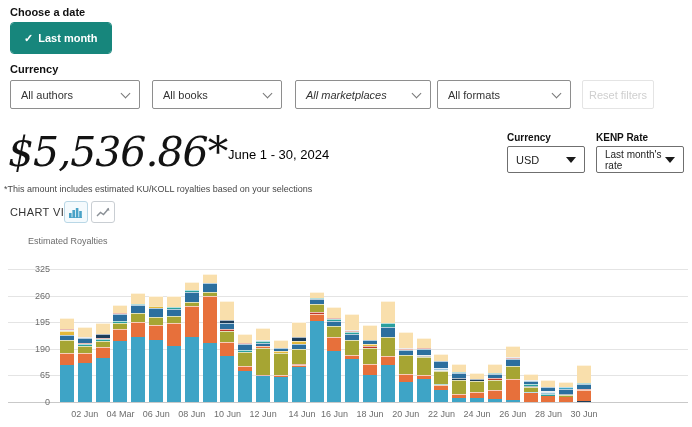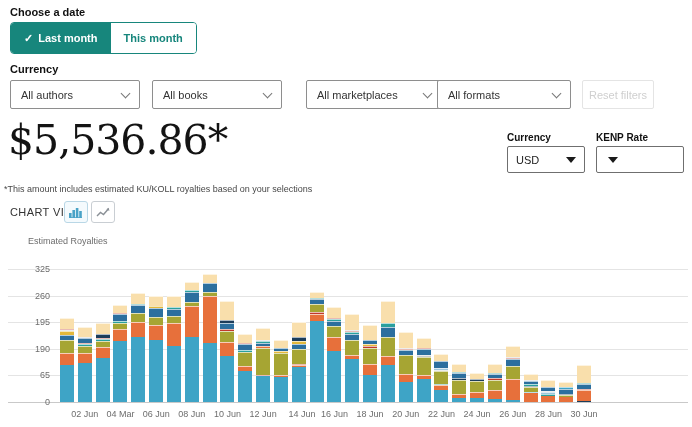--- a/index.html
+++ b/index.html
@@ -42,56 +42,55 @@
 </style>
 </head>
 <body>
 
 <div class="abs sec-label" style="left:10px;top:6px;">Choose a date</div>
 <div class="abs toggle">
   <div class="seg selected">
     <span class="check">✓</span>
     <span>Last month</span>
   </div>
-  <div class="seg unselected">
-    <span>This month</span>
-  </div>
 </div>
 
 <div class="abs sec-label" style="left:10px;top:63px;">Currency</div>
 <div class="abs dropdown" style="left:10px;top:80px;width:130px;">
   <span>All authors</span>
   <span class="chev"></span>
 </div>
 <div class="abs dropdown" style="left:152px;top:80px;width:130px;">
   <span>All books</span>
   <span class="chev"></span>
 </div>
-<div class="abs dropdown" style="left:306px;top:80px;width:136px;">
+<div class="abs dropdown" style="left:295px;top:80px;width:136px;font-style:italic;">
   <span>All marketplaces</span>
   <span class="chev"></span>
 </div>
 <div class="abs dropdown" style="left:437px;top:80px;width:134px;">
   <span>All formats</span>
   <span class="chev"></span>
 </div>
 <div class="abs reset-btn" style="left:582px;top:80px;">Reset filters</div>
 
-<div class="abs amount" style="left:8px;top:116px;">$5,536.86*</div>
+<div class="abs amount" style="left:8px;top:128px;font-style:italic;">$5,536.86*</div>
 <div class="abs" style="left:228px;top:145px;">
+  <div class="royal-period">June 1 - 30, 2024</div>
 </div>
 <div class="abs footnote" style="left:4px;top:184px;">*This amount includes estimated KU/KOLL royalties based on your selections</div>
 
 <div class="abs mini-label" style="left:507px;top:132px;">Currency</div>
 <div class="abs mini-select" style="left:507px;top:146px;width:78px;">
   <span>USD</span>
   <span class="tri"></span>
 </div>
 <div class="abs mini-label" style="left:596px;top:132px;">KENP Rate</div>
 <div class="abs mini-select" style="left:596px;top:146px;width:88px;font-size:10px;">
+  <span>Last month's rate</span>
   <span class="tri" style="margin-left:3px;"></span>
 </div>
 
 <div class="abs chart-view-label" style="left:10px;top:206px;">CHART VIEW</div>
 <div class="abs icon-btn active" style="left:64px;top:201px;">
   <svg width="14" height="11" viewBox="0 0 14 11">
     <rect x="0" y="6" width="2.6" height="5" fill="#4AA3C7"></rect>
     <rect x="3.4" y="3" width="2.6" height="8" fill="#4AA3C7"></rect>
     <rect x="6.8" y="1" width="2.6" height="10" fill="#4AA3C7"></rect>
     <rect x="10.2" y="4" width="2.6" height="7" fill="#4AA3C7"></rect>

